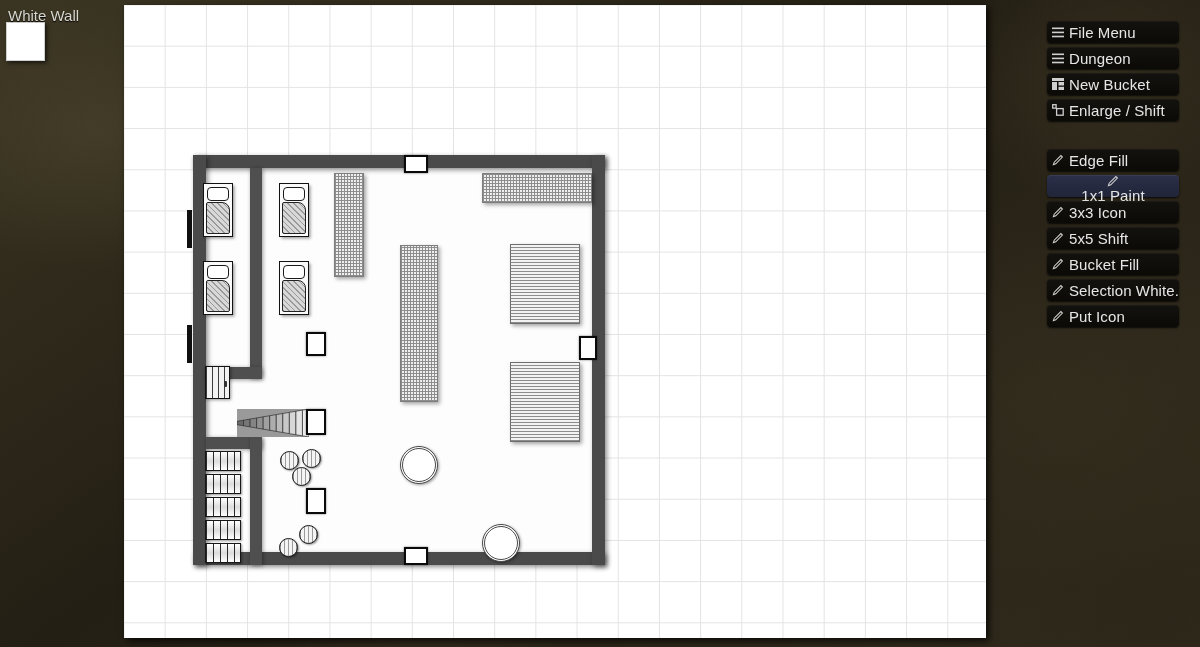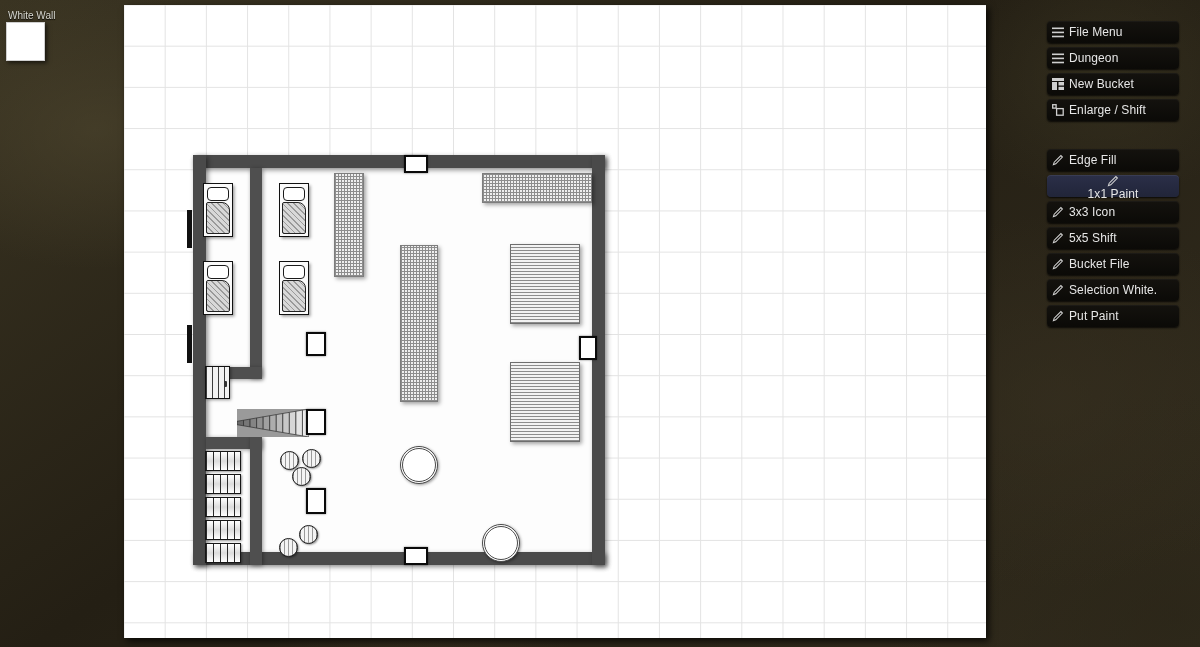--- a/index.html
+++ b/index.html
@@ -20,21 +20,21 @@
       radial-gradient(ellipse 340px 260px at 88% 62%, rgba(55,48,32,.6), transparent 72%),
       radial-gradient(ellipse 200px 160px at 60% 40%, rgba(28,24,14,.6), transparent 70%),
       radial-gradient(ellipse 180px 150px at 20% 60%, rgba(24,20,12,.55), transparent 70%),
       radial-gradient(ellipse 400px 300px at 98% 95%, rgba(40,35,22,.6), transparent 75%),
       linear-gradient(145deg,#3a3422 0%,#241f14 45%,#332d1e 100%);
   }
 
   
   #palette{position:absolute;left:6px;top:10px;width:110px;}
   #palette .sw-label{
-    color:#d8d8d0;font-size:10px;line-height:11px;
+    color:#d8d8d0;font-size:15px;line-height:11px;
     text-shadow:0 1px 1px #000;padding-left:2px;
   }
   #palette .sw-box{
     width:37px;height:37px;background:#ffffff;
     border:1px solid #cfcfcf;margin-top:1px;
     box-shadow:2px 2px 4px rgba(0,0,0,.6);
   }
 
   
   #canvas-wrap{
@@ -66,21 +66,21 @@
   .mi.sel{
     background:linear-gradient(180deg,#2b2f48 0%,#212539 100%);
     box-shadow:0 1px 2px rgba(0,0,0,.8), inset 0 1px 0 rgba(255,255,255,.07);
     flex-direction:column;
   }
   .mi .ic{
     width:22px;min-width:22px;display:flex;align-items:center;justify-content:center;
     color:#cfcfcf;
   }
   .mi .lb{
-    color:#e6e6e6;font-size:12px;letter-spacing:.1px;
+    color:#e6e6e6;font-size:15px;letter-spacing:.1px;
     white-space:nowrap;
   }
   .mgap{height:24px;}
 
   
   .wall{position:absolute;background:#4a4a4a;box-shadow:2px 2px 5px rgba(0,0,0,.45);}
   .wall-in{position:absolute;background:#4f4f4f;box-shadow:1px 1px 4px rgba(0,0,0,.4);}
   .door{
     position:absolute;background:#ffffff;border:2.5px solid #0a0a0a;
     box-sizing:border-box;box-shadow:0 0 2px rgba(0,0,0,.5);
@@ -326,36 +326,36 @@
         <span class="lb">5x5 Shift</span>
       </div>
       <div class="mi">
         <span class="ic">
           <svg width="12" height="12" viewBox="0 0 12 12">
             <g fill="none" stroke="#d2d2d2" stroke-width="1.05">
               <path d="M1.4 10.6 L2.2 8.2 L8.9 1.6 L10.4 3.1 L3.8 9.8 Z"></path>
             </g>
           </svg>
         </span>
-        <span class="lb">Bucket File</span>
+        <span class="lb">Bucket Fill</span>
       </div>
       <div class="mi">
         <span class="ic">
           <svg width="12" height="12" viewBox="0 0 12 12">
             <g fill="none" stroke="#d2d2d2" stroke-width="1.05">
               <path d="M1.4 10.6 L2.2 8.2 L8.9 1.6 L10.4 3.1 L3.8 9.8 Z"></path>
             </g>
           </svg>
         </span>
         <span class="lb">Selection White.</span>
       </div>
       <div class="mi">
         <span class="ic">
           <svg width="12" height="12" viewBox="0 0 12 12">
             <g fill="none" stroke="#d2d2d2" stroke-width="1.05">
               <path d="M1.4 10.6 L2.2 8.2 L8.9 1.6 L10.4 3.1 L3.8 9.8 Z"></path>
             </g>
           </svg>
         </span>
-        <span class="lb">Put Paint</span>
+        <span class="lb">Put Icon</span>
       </div>
     </div>
   </div>
 
 </body></html>

